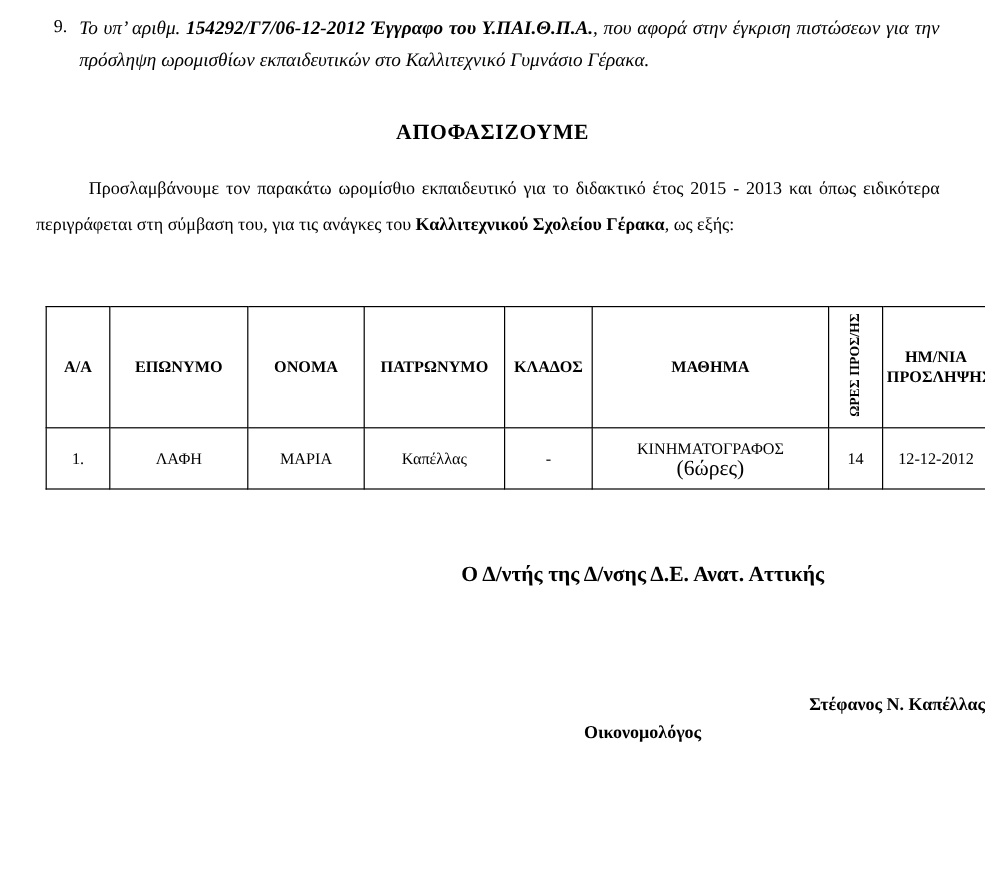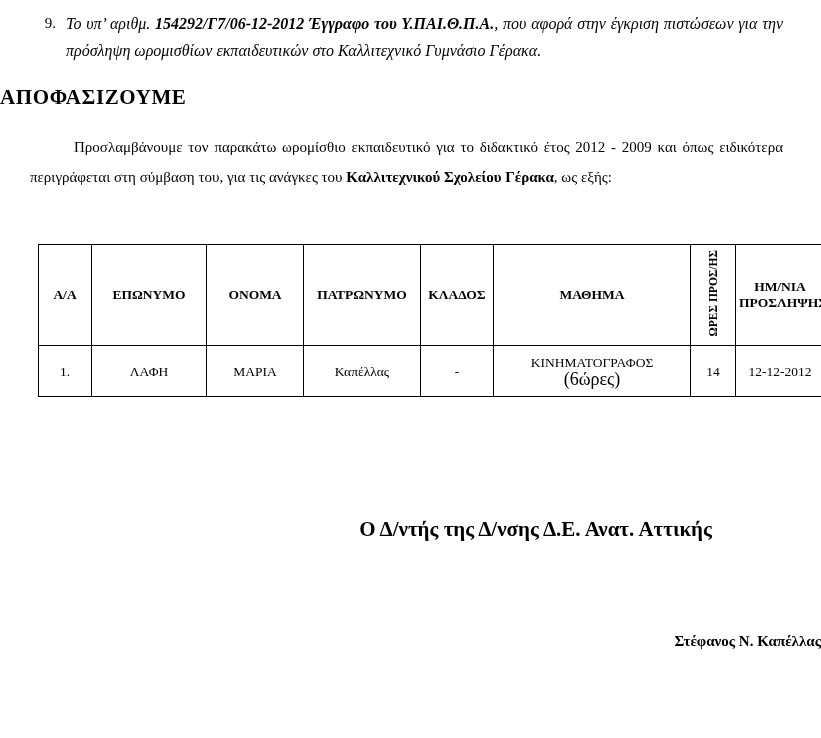--- a/index.html
+++ b/index.html
@@ -42,24 +42,25 @@
     flex: 1 1 auto;
     font-size: 16px;
     line-height: 27px;
     text-align: justify;
   }
   .item-text .ital { font-style: italic; }
   .item-text .boldital { font-style: italic; font-weight: bold; }
 
   
   .heading {
+    text-align: center;
     font-weight: bold;
-    font-size: 21px;
+    font-size: 18px;
     letter-spacing: 0.6px;
-    margin-top: 21px;
+    margin-top: 36px;
   }
 
   
   .para {
     margin: 22px 38px 0 30px;
     font-size: 15px;
     line-height: 30px;
     text-align: justify;
   }
   .para .indent { display: inline-block; width: 44px; }
@@ -110,25 +111,25 @@
   tbody td {
     height: 46px;
     font-size: 14px;
     line-height: 17px;
   }
   tbody td.bold { font-weight: normal; }
   .sub { font-size: 18px; display: block; }
 
   
   .sig-title {
-    margin-top: 120px;
+    margin-top: 60px;
     text-align: center;
     padding-left: 250px;
     font-weight: bold;
-    font-size: 21px;
+    font-size: 18px;
   }
   .sig-name {
     margin-top: 88px;
     text-align: right;
     padding-left: 250px;
     font-weight: bold;
     font-size: 15px;
     line-height: 23px;
   }
   .sig-role {
@@ -144,21 +145,21 @@
 
 <div class="page">
 
   <div class="item-row">
     <div class="item-num">9.</div>
     <div class="item-text"><span class="ital">Το υπ’ αριθμ. </span><span class="boldital">154292/Γ7/06-12-2012 Έγγραφο του Υ.ΠΑΙ.Θ.Π.Α.</span><span class="ital">, που αφορά στην έγκριση πιστώσεων για την πρόσληψη ωρομισθίων εκπαιδευτικών στο Καλλιτεχνικό Γυμνάσιο Γέρακα.</span></div>
   </div>
 
   <div class="heading">ΑΠΟΦΑΣΙΖΟΥΜΕ</div>
 
-  <div class="para"><span class="indent"></span><span>Προσλαμβάνουμε τον παρακάτω ωρομίσθιο εκπαιδευτικό για το διδακτικό έτος 2012 - 2009 και όπως ειδικότερα περιγράφεται στη σύμβαση του, για τις ανάγκες του </span><span class="b">Καλλιτεχνικού Σχολείου Γέρακα</span><span>, ως εξής:</span></div>
+  <div class="para"><span class="indent"></span><span>Προσλαμβάνουμε τον παρακάτω ωρομίσθιο εκπαιδευτικό για το διδακτικό έτος 2015 - 2013 και όπως ειδικότερα περιγράφεται στη σύμβαση του, για τις ανάγκες του </span><span class="b">Καλλιτεχνικού Σχολείου Γέρακα</span><span>, ως εξής:</span></div>
 
   <div class="table-wrap">
     <table class="doc-table">
       <thead>
         <tr>
           <td class="c-aa">Α/Α</td>
           <td class="c-epwnymo">ΕΠΩΝΥΜΟ</td>
           <td class="c-onoma">ΟΝΟΜΑ</td>
           <td class="c-patr">ΠΑΤΡΩΝΥΜΟ</td>
           <td class="c-klados">ΚΛΑΔΟΣ</td>
@@ -177,14 +178,15 @@
           <td><span>ΚΙΝΗΜΑΤΟΓΡΑΦΟΣ</span><span class="sub">(6ώρες)</span></td>
           <td class="bold">14</td>
           <td>12-12-2012</td>
         </tr>
       </tbody>
     </table>
   </div>
 
   <div class="sig-title">Ο Δ/ντής της Δ/νσης Δ.Ε. Ανατ. Αττικής</div>
   <div class="sig-name">Στέφανος Ν. Καπέλλας</div>
+  <div class="sig-role">Οικονομολόγος</div>
 
 </div>
 
 </body></html>

